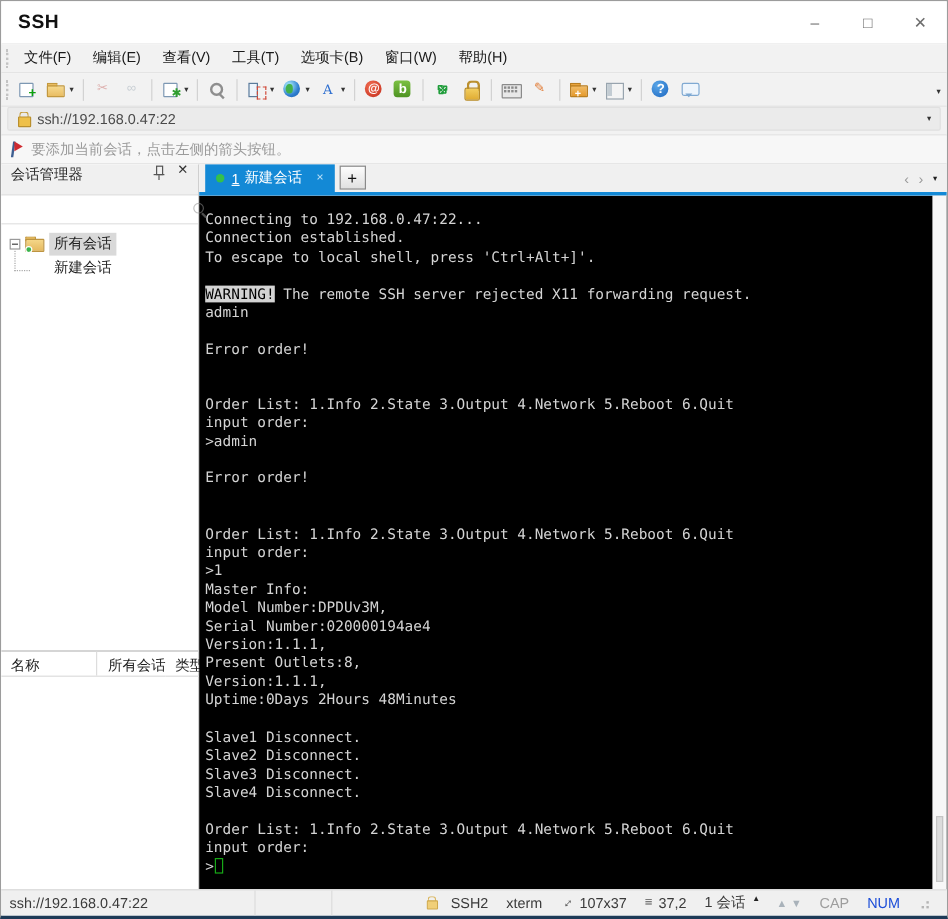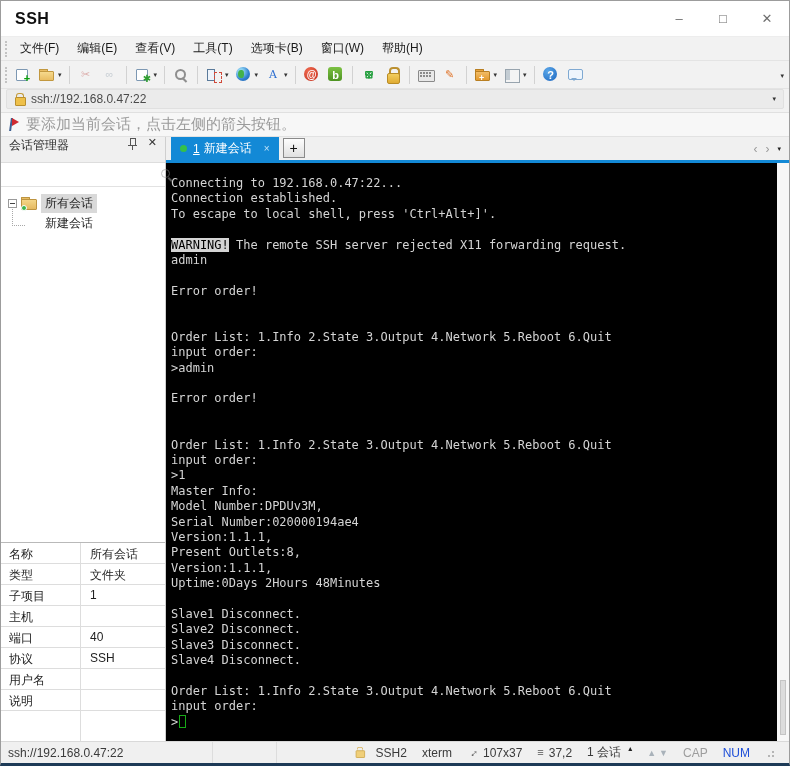--- a/index.html
+++ b/index.html
@@ -71,21 +71,21 @@
 
   
   .addressbar{height:24px;background:#f2f2f2;display:flex;align-items:center;padding:0 5px 3px 5px;border-bottom:1px solid #e0e0e0;flex:0 0 24px}
   .address-field{flex:1;height:20px;background:#ebebeb;border:1px solid #e0e0e0;border-radius:2px;display:flex;align-items:center;padding:0 7px;font-size:12px;color:#4a4a4a;position:relative}
   .address-caret{margin-left:auto;font-size:7px;color:#333}
   .mini-lock{position:relative;width:11px;height:12px;display:inline-block;margin-right:6px;flex:0 0 11px}
   .mini-lock::before{content:"";position:absolute;left:2px;top:0;width:6px;height:5px;border:1.5px solid #c49b3a;border-bottom:none;border-radius:3px 3px 0 0}
   .mini-lock::after{content:"";position:absolute;left:1px;top:4px;width:9px;height:7px;background:#eec04a;border:1px solid #b98f2e;border-radius:1px}
 
   
-  .noticebar{height:24px;background:#f7f7f7;display:flex;align-items:center;padding:0 8px;font-size:15px;color:#9b9b9b;border-bottom:1px solid #e2e2e2;flex:0 0 24px}
+  .noticebar{height:24px;background:#f7f7f7;display:flex;align-items:center;padding:0 8px;font-size:12px;color:#9b9b9b;border-bottom:1px solid #e2e2e2;flex:0 0 24px}
   .flag{position:relative;width:11px;height:13px;margin-right:6px;flex:0 0 11px}
   .flag::before{content:"";position:absolute;left:1px;top:0;width:2px;height:13px;background:#3e5f91;transform:skewX(-8deg)}
   .flag::after{content:"";position:absolute;left:3px;top:0;width:0;height:0;border-top:4px solid transparent;border-bottom:4px solid transparent;border-left:7px solid #cf2a30}
 
   
   .main{flex:1;display:flex;min-height:0}
 
   
   .sidebar{width:165px;flex:0 0 165px;display:flex;flex-direction:column;background:#fff;border-right:1px solid #cfcfcf}
   .sidebar-header{height:26px;flex:0 0 26px;background:#f0f0f0;display:flex;align-items:flex-start;font-size:12px;color:#2a2a2a;padding:0 8px;border-bottom:1px solid #ddd}
@@ -107,21 +107,21 @@
   .folder-ico::before{content:"";position:absolute;left:0;top:0;width:7px;height:3px;background:#e9bd63;border:1px solid #bd9440;border-bottom:none;border-radius:1px 1px 0 0}
   .folder-ico::after{content:"";position:absolute;left:0;top:2px;width:14px;height:9px;background:linear-gradient(#f4d688,#e5b95f);border:1px solid #bd9440;border-radius:1px}
   .folder-dot{position:absolute;left:0;bottom:-1px;width:6px;height:6px;background:#3ab44d;border:1px solid #fff;border-radius:50%;z-index:2}
   .tree-label{padding:1px 4px}
   .tree-label.selected{background:#d9d9d9}
   .tree-child{display:flex;align-items:flex-end;height:22px;margin-left:11px}
   .connector{width:13px;height:17px;border-left:1px dotted #a8a8a8;border-bottom:1px dotted #a8a8a8;margin-bottom:9px;flex:0 0 13px}
   .tree-child .tree-label{margin-left:16px;padding-bottom:3px}
 
   
-  .properties{flex:0 0 199px;border-top:1px solid #b9b9b9;font-size:12px;color:#1e1e1e;display:flex;flex-direction:column;background:#fff}
+  .properties{flex:0 0 199px;border-top:1px solid #b9b9b9;font-size:12px;color:#1e1e1e;display:flex;flex-direction:row;background:#fff}
   .prop-row{display:flex;flex:0 0 21px;height:21px;border-bottom:1px solid #ddd}
   .prop-label{width:80px;flex:0 0 80px;padding:3px 0 0 8px;border-right:1px solid #ddd}
   .prop-value{flex:1;padding:3px 0 0 9px;overflow:hidden;white-space:nowrap}
   .prop-filler{flex:1;position:relative}
   .prop-filler::before{content:"";position:absolute;left:79px;top:0;bottom:0;width:1px;background:#ddd}
 
   
   .content{flex:1;display:flex;flex-direction:column;min-width:0}
   .tabbar{height:23px;flex:0 0 26px;background:#f0f0f0;border-bottom:3px solid #1389d6;display:flex;align-items:flex-end;position:relative}
   .tab{height:23px;background:#1389d6;color:#fff;display:flex;align-items:center;padding:0 9px;font-size:12px;margin-left:5px}

